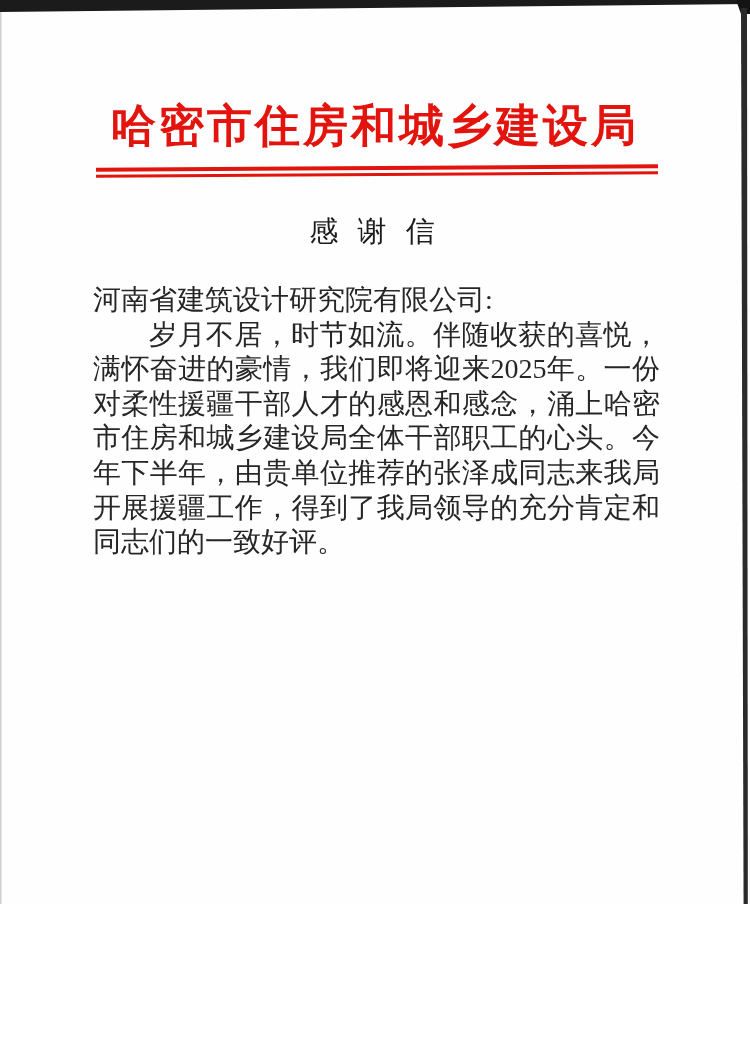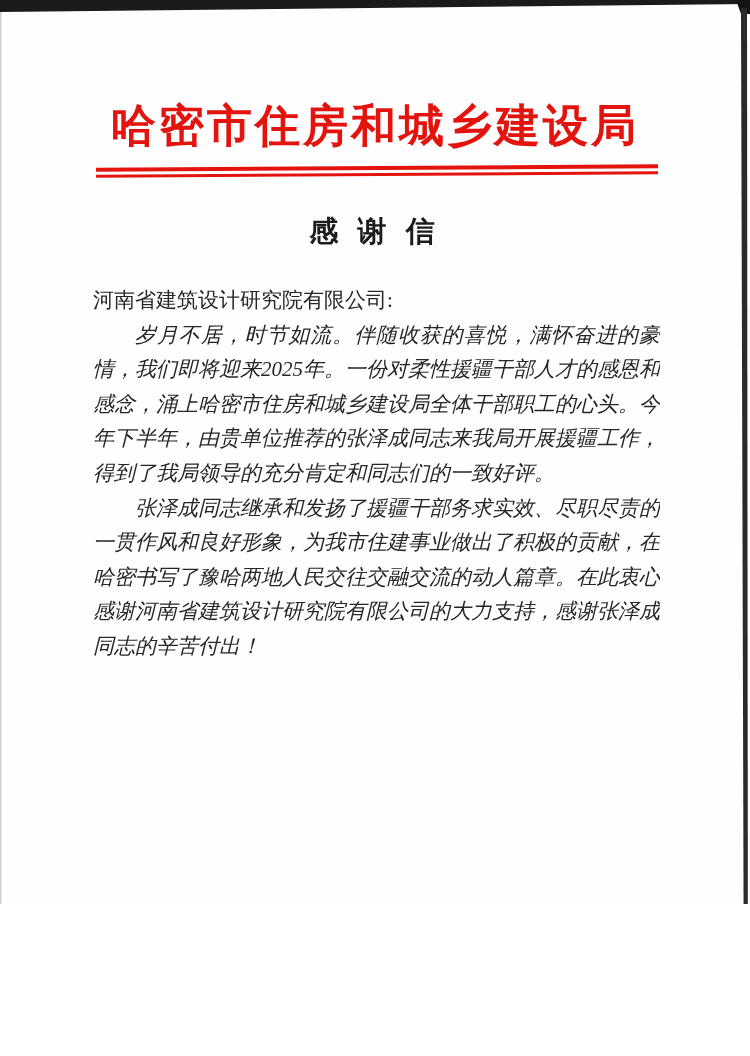--- a/index.html
+++ b/index.html
@@ -54,48 +54,47 @@
     background: #e3130d;
   }
   .doc-title {
     position: absolute;
     top: 208px;
     left: 0;
     width: 100%;
     margin: 0;
     text-align: center;
     font-size: 29px;
-    font-weight: bold;
+    font-weight: normal;
     letter-spacing: 6px;
     color: #1c1c1c;
     line-height: 46px;
     white-space: nowrap;
   }
   .body-text {
     position: absolute;
     top: 283px;
     left: 93px;
     width: 567px;
     height: 696px;
     overflow: hidden;
-    font-size: 21px;
+    font-size: 28px;
     line-height: 34.6px;
     color: #262626;
     text-align: justify;
   }
   .body-text p {
     margin: 0;
     padding: 0;
   }
   .body-text p.salutation {
     text-indent: 0;
   }
   .body-text p.para {
     text-indent: 2em;
-    font-style: italic;
   }
   .page-footer {
     position: absolute;
     top: 978px;
     left: 0;
     width: 100%;
     text-align: center;
     font-size: 15px;
     letter-spacing: 2px;
     color: #2f2f2f;
@@ -121,18 +120,17 @@
     <div class="rule-thick"></div>
     <div class="rule-gap"></div>
     <div class="rule-thin"></div>
   </div>
 
   <h1 class="doc-title">感 谢 信</h1>
 
   <div class="body-text">
     <p class="salutation">河南省建筑设计研究院有限公司:</p>
     <p class="para">岁月不居，时节如流。伴随收获的喜悦，满怀奋进的豪情，我们即将迎来2025年。一份对柔性援疆干部人才的感恩和感念，涌上哈密市住房和城乡建设局全体干部职工的心头。今年下半年，由贵单位推荐的张泽成同志来我局开展援疆工作，得到了我局领导的充分肯定和同志们的一致好评。</p>
-    <p class="para">张泽成同志继承和发扬了援疆干部务求实效、尽职尽责的一贯作风和良好形象，为我市住建事业做出了积极的贡献，在哈密书写了豫哈两地人民交往交融交流的动人篇章。在此衷心感谢河南省建筑设计研究院有限公司的大力支持，感谢张泽成同志的辛苦付出！</p>
   </div>
 
   <div class="page-footer">- 1 -</div>
 
 </div>
 
 </body></html>

